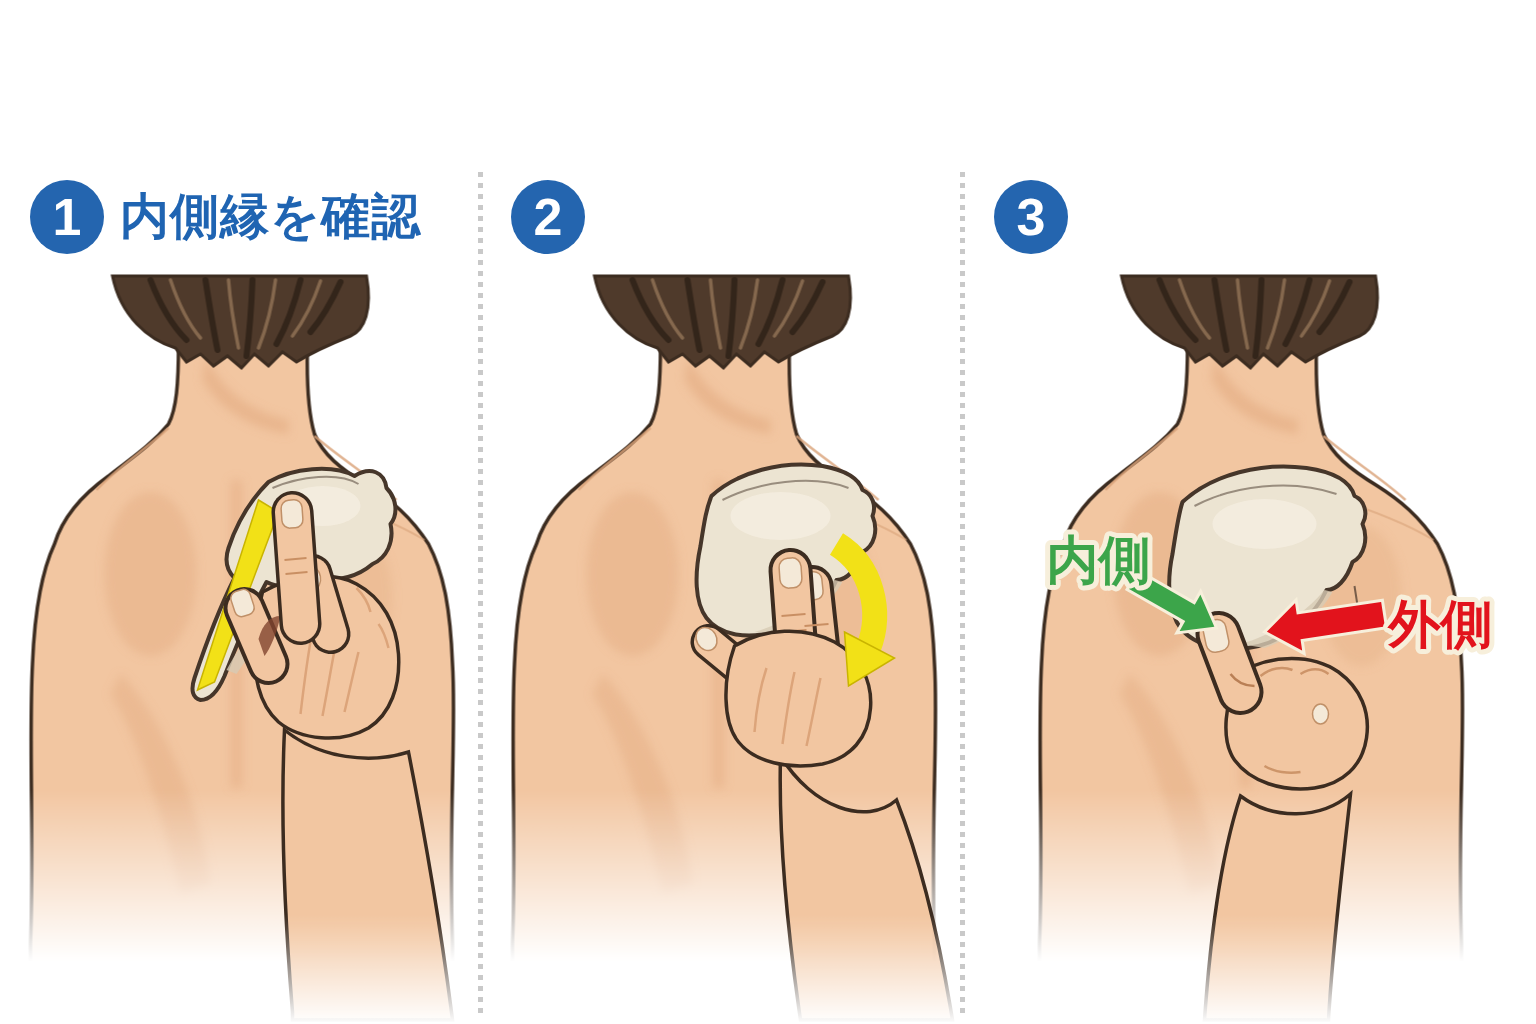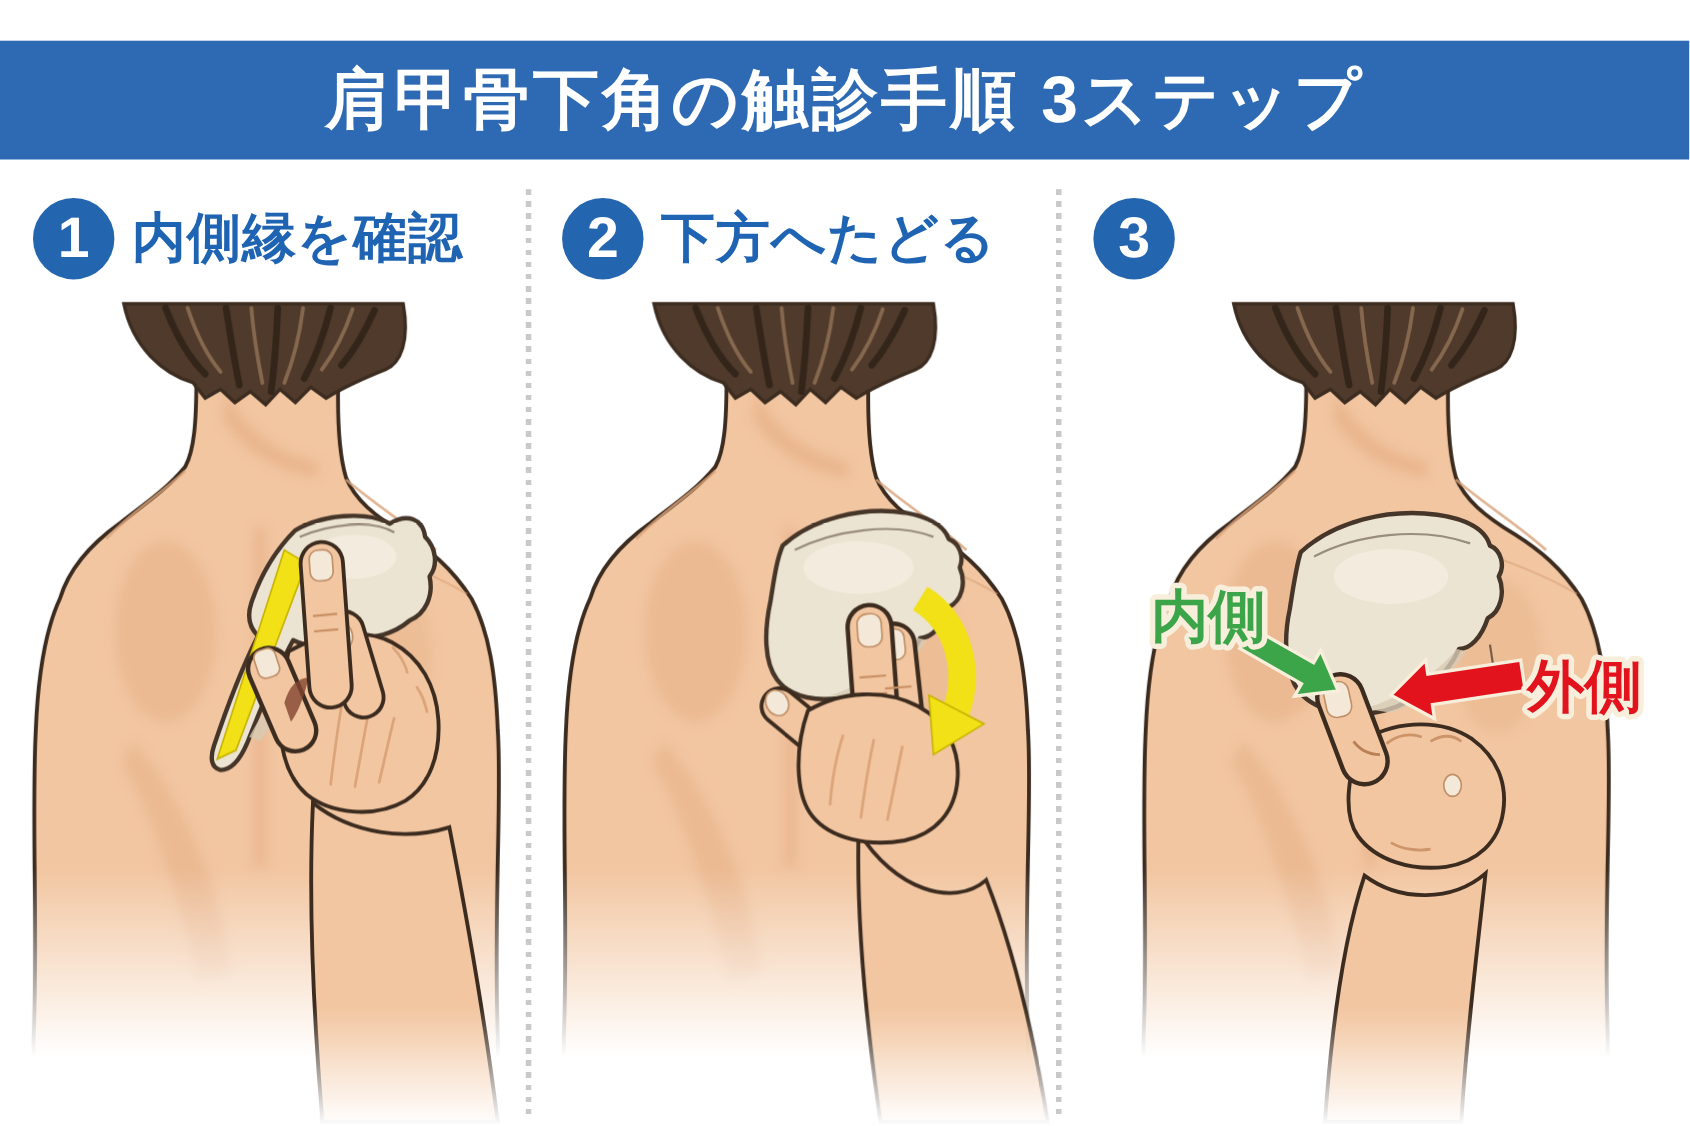--- a/index.html
+++ b/index.html
@@ -91,23 +91,20 @@
         <g stroke="var(--c-hair_light)" stroke-width="3.5" stroke-linecap="round" fill="none" opacity="0.9">
           <path d="M170,36 C178,60 188,80 200,94"></path>
             <path d="M228,36 C230,62 234,84 238,104"></path>
           <path d="M275,36 C272,60 266,84 258,104"></path>
             <path d="M320,37 C313,58 304,76 292,92"></path>
         </g>
       </g>
     </defs>
   </svg>
 
-  <header class="banner">
-    <h1>肩甲骨下角の触診手順 3ステップ</h1>
-  </header>
 
   <div class="panels">
 
     <section class="panel panel-1">
       <div class="step-header">
         <span class="badge">1</span>
         <span class="step-label">内側縁を確認</span>
       </div>
       <svg class="figure" viewBox="0 0 480 780" preserveAspectRatio="xMidYMin meet">
         <g>
@@ -157,21 +154,20 @@
               <path d="M285,330 L307,328"></path>
             </g>
           <rect x="281" y="256" width="21" height="28" rx="8" transform="rotate(-4 291 270)" style="fill:var(--c-nail)" stroke="#c09068" stroke-width="1.5"></rect>
         </g>
       </svg>
     </section>
 
     <section class="panel panel-2">
       <div class="step-header">
         <span class="badge">2</span>
-        <span class="step-label">下方へたどる</span>
       </div>
       <svg class="figure" viewBox="0 0 480 780" preserveAspectRatio="xMidYMin meet">
         <g>
             <use href="#torso-sym"></use>
           </g>
         <g>
           <path style="fill:var(--c-bone);stroke:var(--c-bone_outline);stroke-width:4;stroke-linejoin:round" d="M229,252 C255,228 300,216 340,222 C362,226 376,234 380,246 C390,250 394,262 390,272
                C396,286 392,302 380,308 C374,326 364,336 354,336 C344,360 320,380 292,388
                C262,396 236,390 224,374 C212,358 212,330 218,302 C222,276 224,264 229,252 Z"></path>
           <ellipse cx="298" cy="272" rx="50" ry="24" fill="#f6f0e2" opacity="0.7"></ellipse>

